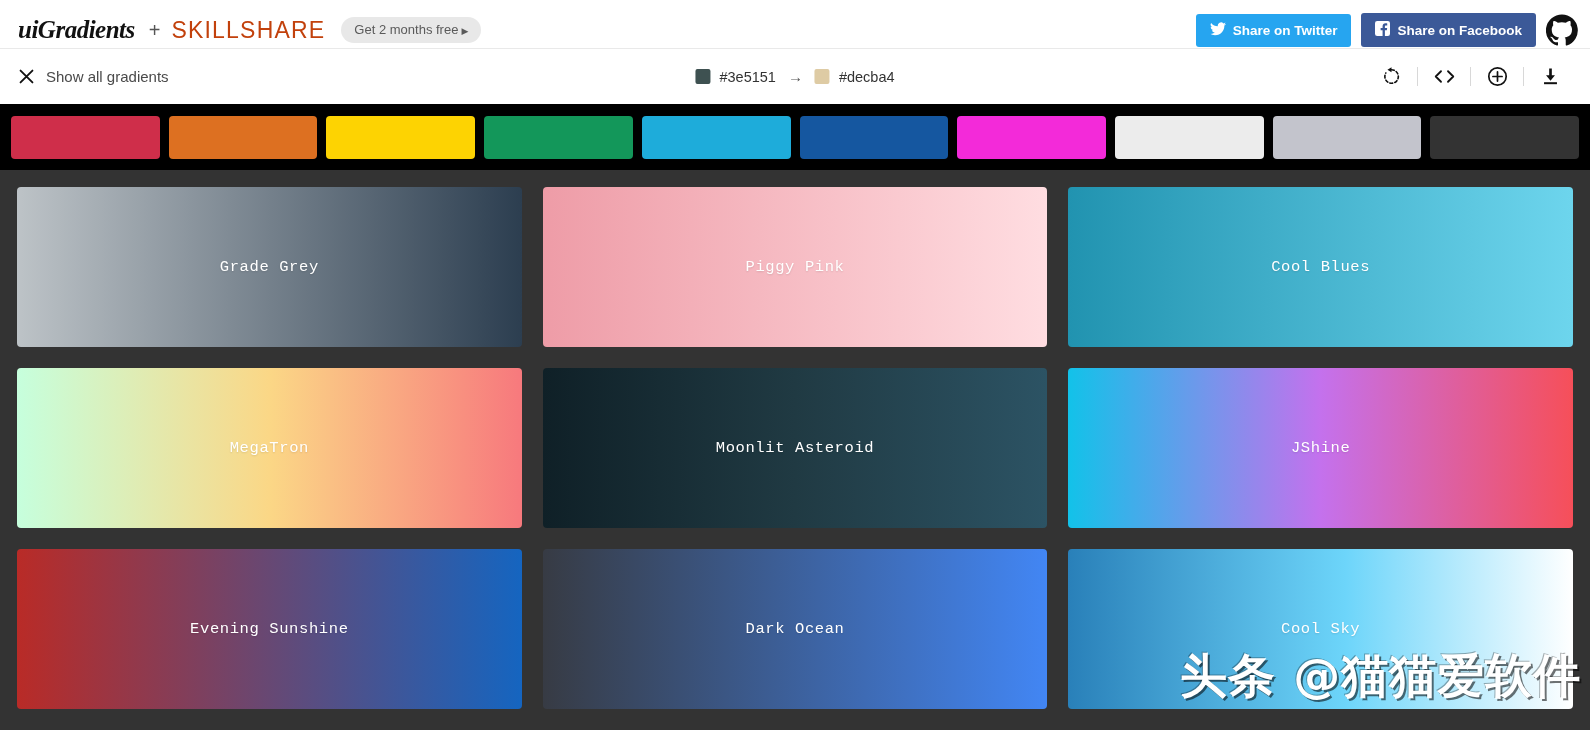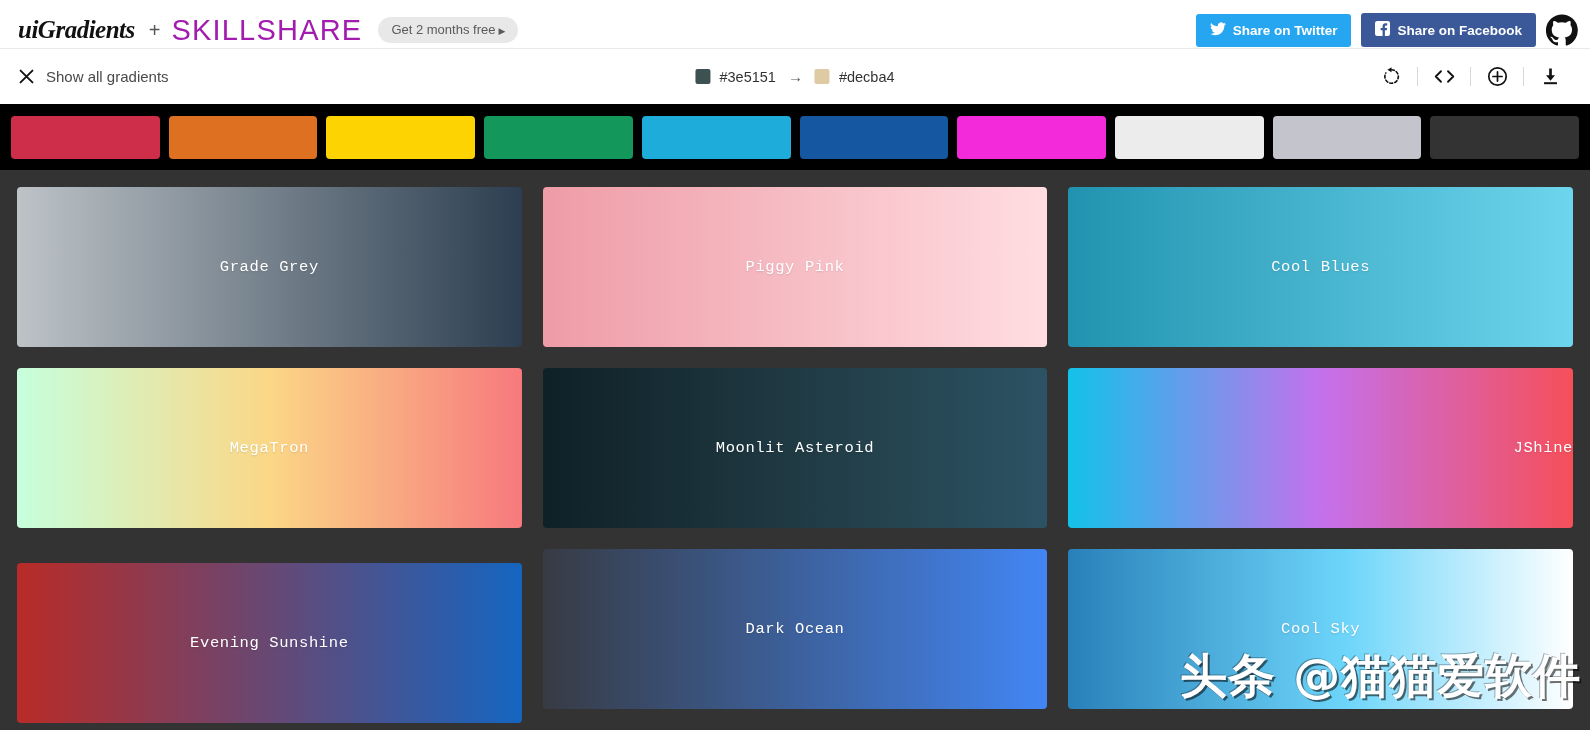--- a/index.html
+++ b/index.html
@@ -27,22 +27,22 @@
     color: #111111;
     letter-spacing: -0.5px;
     white-space: nowrap;
   }
   .brand-plus {
     font-size: 20px;
     color: #555555;
     margin: 0 11px 0 14px;
   }
   .brand-partner {
-    font-size: 29px;
-    color: #a21caf;
+    font-size: 23px;
+    color: #c2410c;
     letter-spacing: 1.2px;
     font-weight: 300;
     white-space: nowrap;
   }
   .promo-pill {
     margin-left: 16px;
     background: #e8e8e8;
     color: #5a5a5a;
     border-radius: 13px;
     padding: 5px 13px 6px;
@@ -291,24 +291,24 @@
     </div>
     <div class="card" style="background: linear-gradient(to right, rgb(33, 147, 176) 0%, rgb(109, 213, 237) 100%);">
       <div class="card-label" style="color: rgb(255, 255, 255);">Cool Blues</div>
     </div>
     <div class="card" style="background: linear-gradient(to right, rgb(198, 255, 221) 0%, rgb(251, 215, 134) 50%, rgb(247, 121, 125) 100%);">
       <div class="card-label" style="color: rgb(255, 255, 255);">MegaTron</div>
     </div>
     <div class="card" style="background: linear-gradient(to right, rgb(15, 32, 39) 0%, rgb(32, 58, 67) 50%, rgb(44, 83, 100) 100%);">
       <div class="card-label" style="color: rgb(255, 255, 255);">Moonlit Asteroid</div>
     </div>
-    <div class="card" style="background: linear-gradient(to right, rgb(18, 194, 233) 0%, rgb(196, 113, 237) 50%, rgb(246, 79, 89) 100%); justify-content: flex-end;">
+    <div class="card" style="background: linear-gradient(to right, rgb(18, 194, 233) 0%, rgb(196, 113, 237) 50%, rgb(246, 79, 89) 100%);">
       <div class="card-label" style="color: rgb(255, 255, 255);">JShine</div>
     </div>
-    <div class="card" style="background: linear-gradient(to right, rgb(185, 43, 39) 0%, rgb(21, 101, 192) 100%); margin-top: 14px;">
+    <div class="card" style="background: linear-gradient(to right, rgb(185, 43, 39) 0%, rgb(21, 101, 192) 100%);">
       <div class="card-label" style="color: rgb(255, 255, 255);">Evening Sunshine</div>
     </div>
     <div class="card" style="background: linear-gradient(to right, rgb(55, 59, 68) 0%, rgb(66, 134, 244) 100%);">
       <div class="card-label" style="color: rgb(255, 255, 255);">Dark Ocean</div>
     </div>
     <div class="card" style="background: linear-gradient(to right, rgb(41, 128, 185) 0%, rgb(109, 213, 250) 55%, rgb(255, 255, 255) 100%);">
       <div class="card-label" style="color: rgb(255, 255, 255);">Cool Sky</div>
     </div>
   </div>
 

